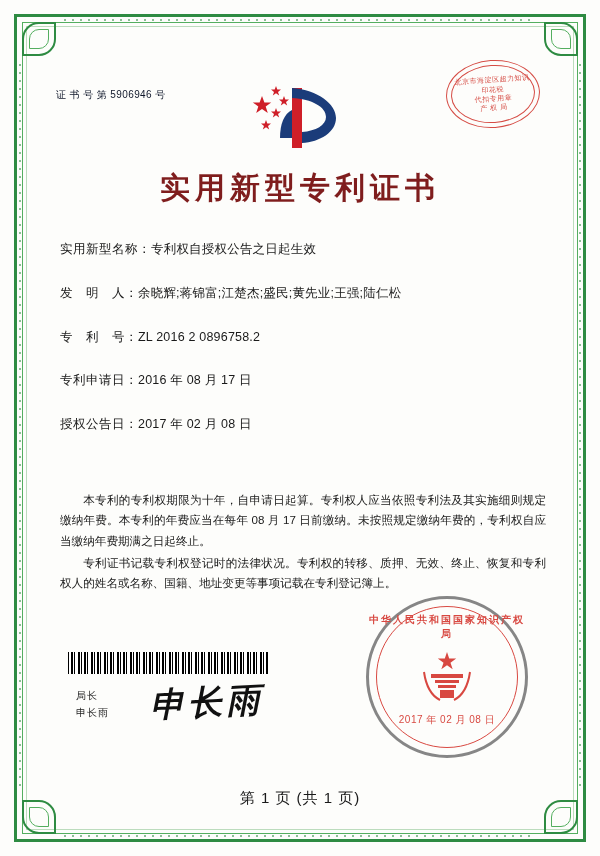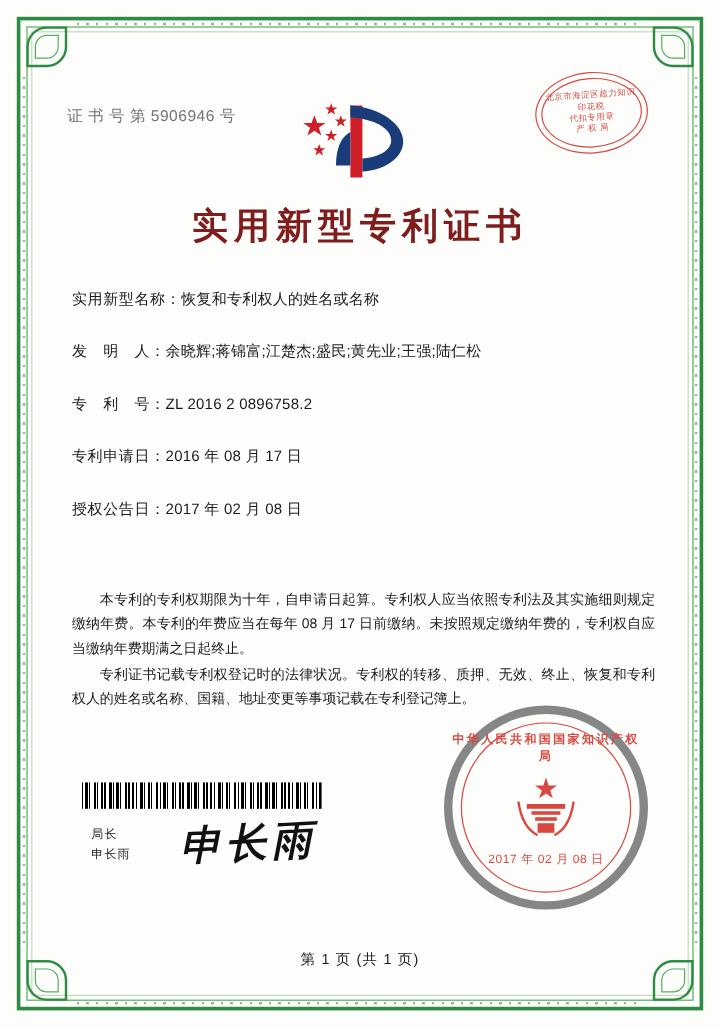--- a/index.html
+++ b/index.html
@@ -104,23 +104,23 @@
     left: 40px;
     top: 40px;
     right: 40px;
     bottom: 40px;
   }
 
   .cert-no {
     position: absolute;
     left: 16px;
     top: 48px;
-    font-size: 13px;
+    font-size: 10px;
     letter-spacing: .4px;
-    color: #737373;
+    color: #0f172a;
   }
 
   
   .top-seal {
     position: absolute;
     right: 20px;
     top: 20px;
     width: 92px;
     height: 66px;
     border: 1.5px solid #d0342c;
@@ -237,25 +237,25 @@
     font-weight: bold;
     font-style: italic;
     color: #111;
     letter-spacing: 4px;
     transform: rotate(-3deg);
   }
 
   
   .big-seal {
     position: absolute;
-    right: 20px;
+    right: 32px;
     bottom: 58px;
     width: 156px;
     height: 156px;
-    border: 7px solid #737373;
+    border: 3px solid #737373;
     border-radius: 50%;
     color: #d22b23;
     opacity: .86;
     margin-left: 24px;
   }
   .big-seal .inner-ring {
     position: absolute;
     left: 7px; top: 7px; right: 7px; bottom: 7px;
     border: 1px solid #d22b23;
     border-radius: 50%;
@@ -287,21 +287,21 @@
     letter-spacing: .5px;
     color: #d22b23;
   }
 
   .footer {
     position: absolute;
     left: 0;
     right: 0;
     bottom: 8px;
     text-align: center;
-    font-size: 12px;
+    font-size: 15px;
     letter-spacing: 1px;
     color: #1a1a1a;
   }
 </style>
 </head>
 <body>
 
 <div class="page">
 
   <div class="border-outer"></div>
@@ -342,21 +342,21 @@
           <polygon points="36,28 37.3,31.6 41,31.6 38,33.9 39.2,37.5 36,35.3 32.8,37.5 34,33.9 31,31.6 34.7,31.6"></polygon>
           <polygon points="26,40 27.3,43.6 31,43.6 28,45.9 29.2,49.5 26,47.3 22.8,49.5 24,45.9 21,43.6 24.7,43.6"></polygon>
         </g>
       </svg>
     </div>
 
     <div class="title">实用新型专利证书</div>
 
     <div class="fields">
       <div class="field-row">
-        <span class="field-label">实用新型名称：</span><span class="field-value">恢复和专利权人的姓名或名称</span>
+        <span class="field-label">实用新型名称：</span><span class="field-value">专利权自授权公告之日起生效</span>
       </div>
       <div class="field-row">
         <span class="field-label">发　明　人：</span><span class="field-value">余晓辉;蒋锦富;江楚杰;盛民;黄先业;王强;陆仁松</span>
       </div>
       <div class="field-row">
         <span class="field-label">专　利　号：</span><span class="field-value">ZL 2016 2 0896758.2</span>
       </div>
       <div class="field-row">
         <span class="field-label">专利申请日：</span><span class="field-value">2016 年 08 月 17 日</span>
       </div>

